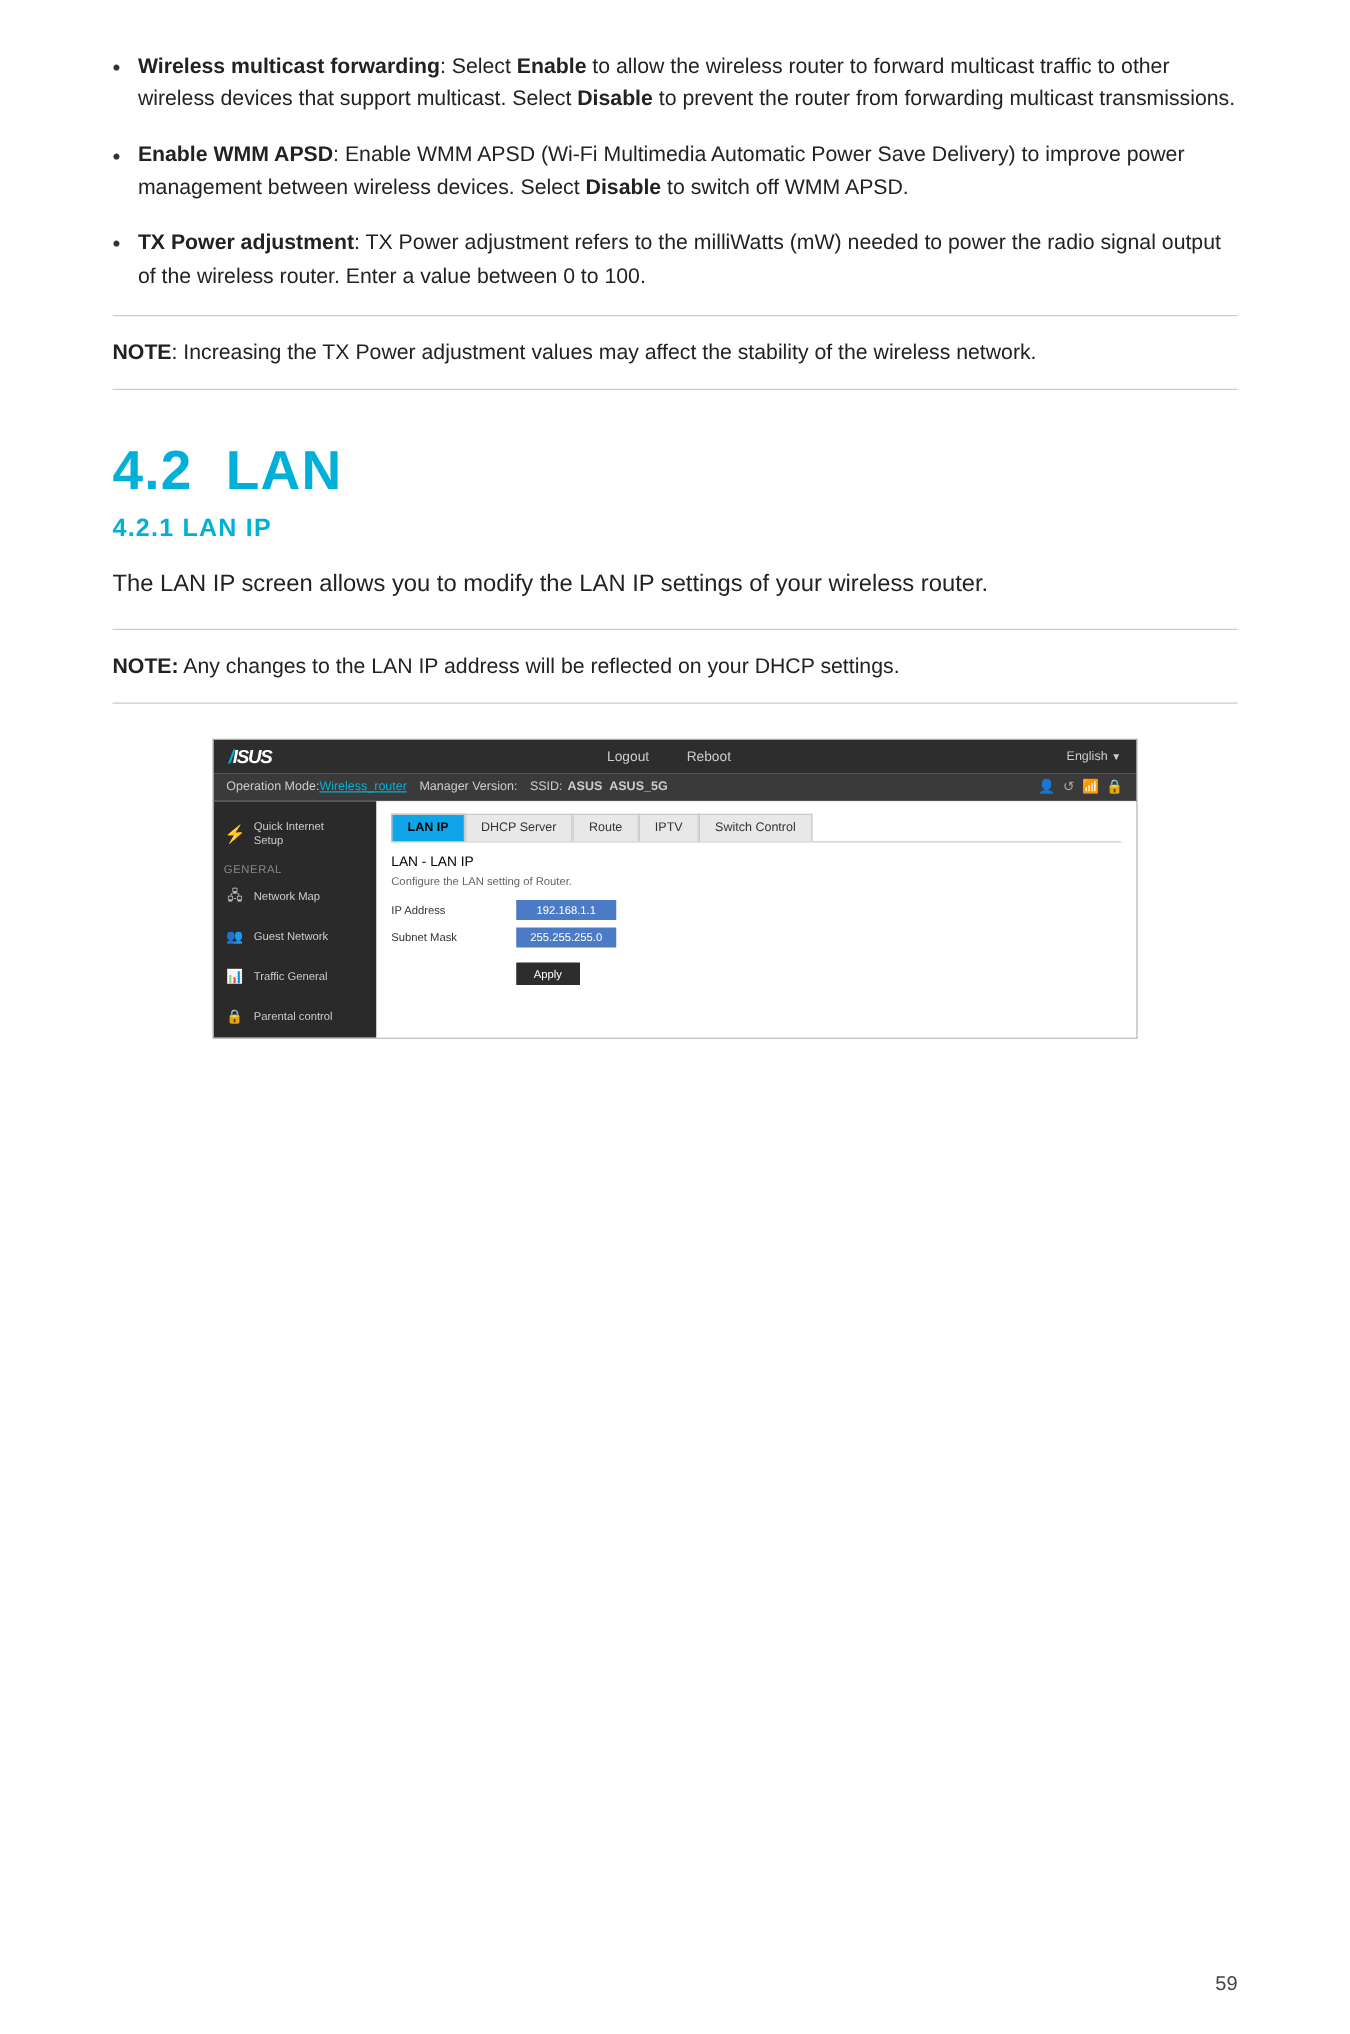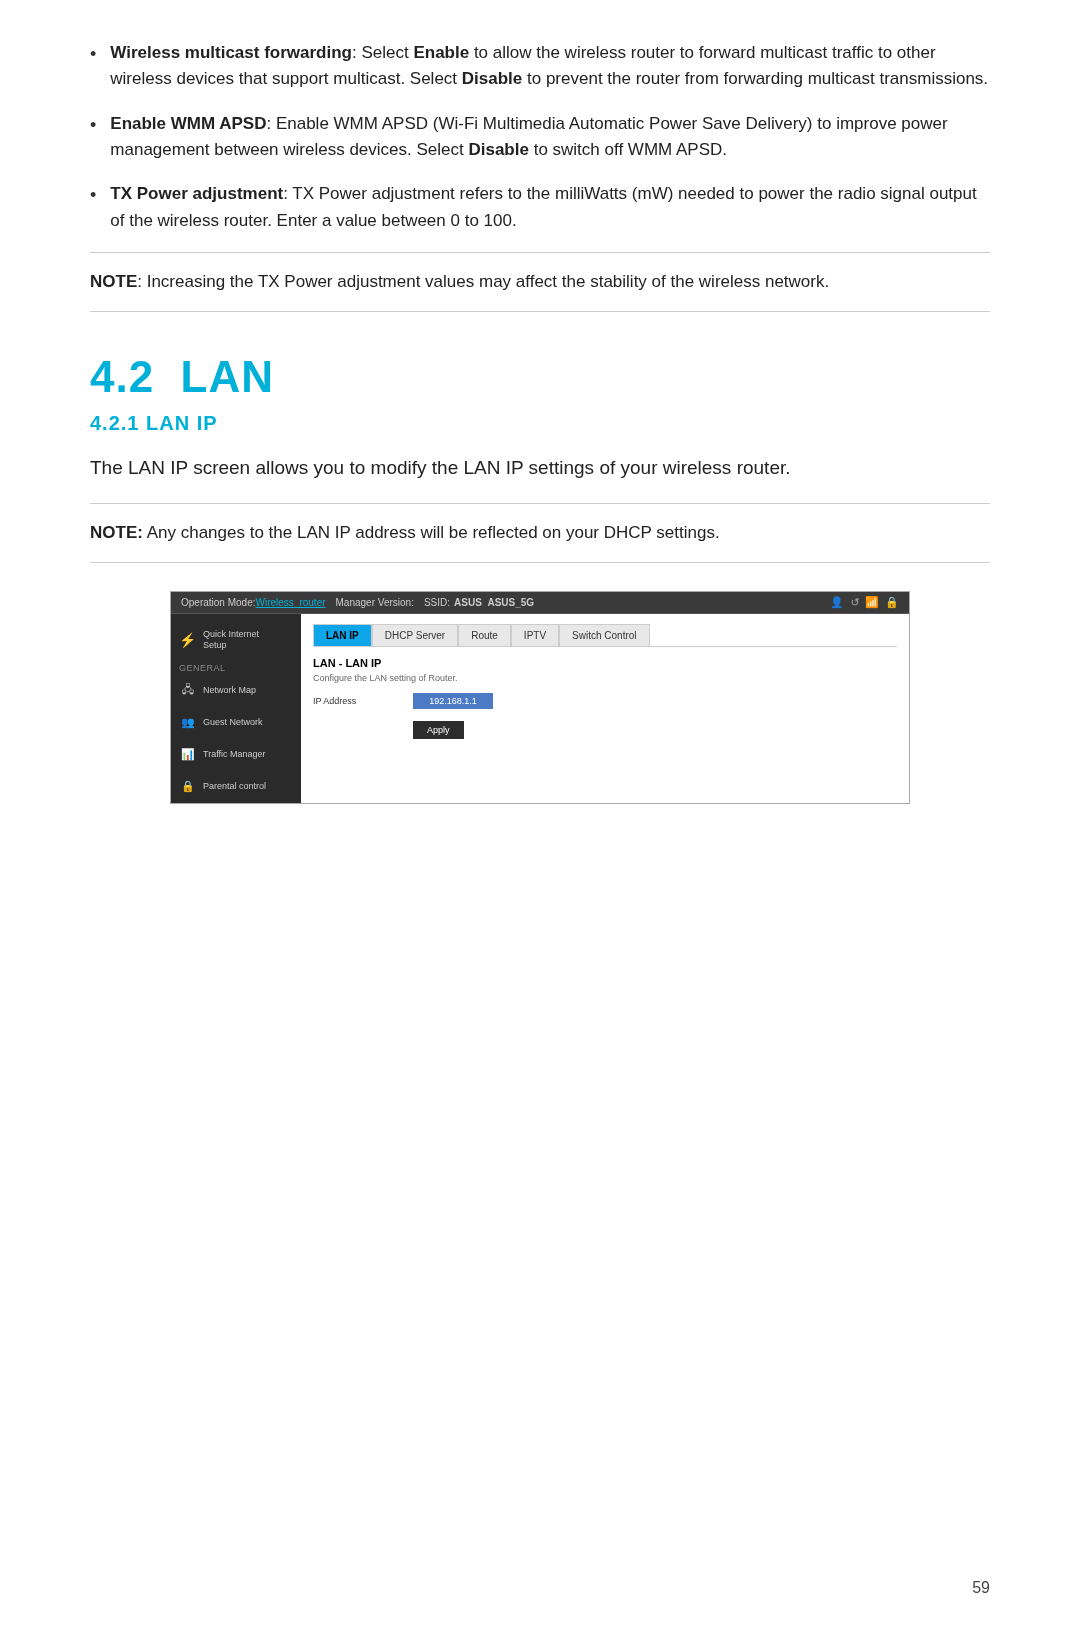--- a/index.html
+++ b/index.html
@@ -195,21 +195,21 @@
       color: #333;
     }
 
     .router-tab.active {
       background: #0ea5e9;
       color: #000;
       font-weight: bold;
     }
 
     .router-content-title {
-      font-weight: bold;
+      font-weight: normal;
       font-size: 11px;
       margin-bottom: 4px;
       color: #000;
     }
 
     .router-content-subtitle {
       font-size: 9px;
       color: #666;
       margin-bottom: 10px;
     }
@@ -299,20 +299,30 @@
 <p class="body-text">
   The LAN IP screen allows you to modify the LAN IP settings of your wireless router.
 </p>
 
 <div class="note-box2">
   <span><b>NOTE:</b>  Any changes to the LAN IP address will be reflected on your DHCP settings.</span>
 </div>
 
 <div class="router-screenshot">
 
+  <div class="router-topbar-wrap">
+    <div class="router-logo"><span>/</span>ISUS</div>
+    <div style="flex:1; display:flex; justify-content:center; gap:30px; font-size:11px; color:#ccc;">
+      <span style="cursor:pointer;">Logout</span>
+      <span style="cursor:pointer;">Reboot</span>
+    </div>
+    <div style="font-size:10px; color:#ccc; display:flex; align-items:center; gap:3px; cursor:pointer;">
+      English <span style="font-size:8px;">▼</span>
+    </div>
+  </div>
 
   <div class="router-infobar">
     <span>Operation Mode: </span>
     <span style="color:#00b0d8; text-decoration:underline; margin-right:10px;">Wireless_router</span>
     <span>Manager Version:</span>
     <span style="margin-right:10px;"></span>
     <span>SSID:</span>
     <span style="margin-right:auto; margin-left:4px;"><b>ASUS</b>&nbsp;&nbsp;<b>ASUS_5G</b></span>
     <span style="display:flex; gap:6px; font-size:11px; color:#aaa;">
       <span>👤</span>
@@ -333,21 +343,21 @@
       <div class="router-sidebar-item">
         <div class="sidebar-icon" style="font-size:11px;">🖧</div>
         <div class="router-sidebar-label">Network Map</div>
       </div>
       <div class="router-sidebar-item">
         <div class="sidebar-icon" style="font-size:11px;">👥</div>
         <div class="router-sidebar-label">Guest Network</div>
       </div>
       <div class="router-sidebar-item">
         <div class="sidebar-icon" style="font-size:11px;">📊</div>
-        <div class="router-sidebar-label">Traffic Manager</div>
+        <div class="router-sidebar-label">Traffic General</div>
       </div>
       <div class="router-sidebar-item">
         <div class="sidebar-icon" style="font-size:11px;">🔒</div>
         <div class="router-sidebar-label">Parental control</div>
       </div>
     </div>
 
     <div class="router-content">
       
       <div class="router-tabs">
@@ -360,20 +370,24 @@
 
       
       <div class="router-content-title">LAN - LAN IP</div>
       <div class="router-content-subtitle">Configure the LAN setting of Router.</div>
 
       
       <div class="router-form-row">
         <div class="router-form-label">IP Address</div>
         <div class="router-form-value">192.168.1.1</div>
       </div>
+      <div class="router-form-row">
+        <div class="router-form-label">Subnet Mask</div>
+        <div class="router-form-value">255.255.255.0</div>
+      </div>
 
       
       <button class="router-apply-btn">Apply</button>
     </div>
   </div>
 </div>
 
 <div class="page-number">59</div>
 
 </body></html>

